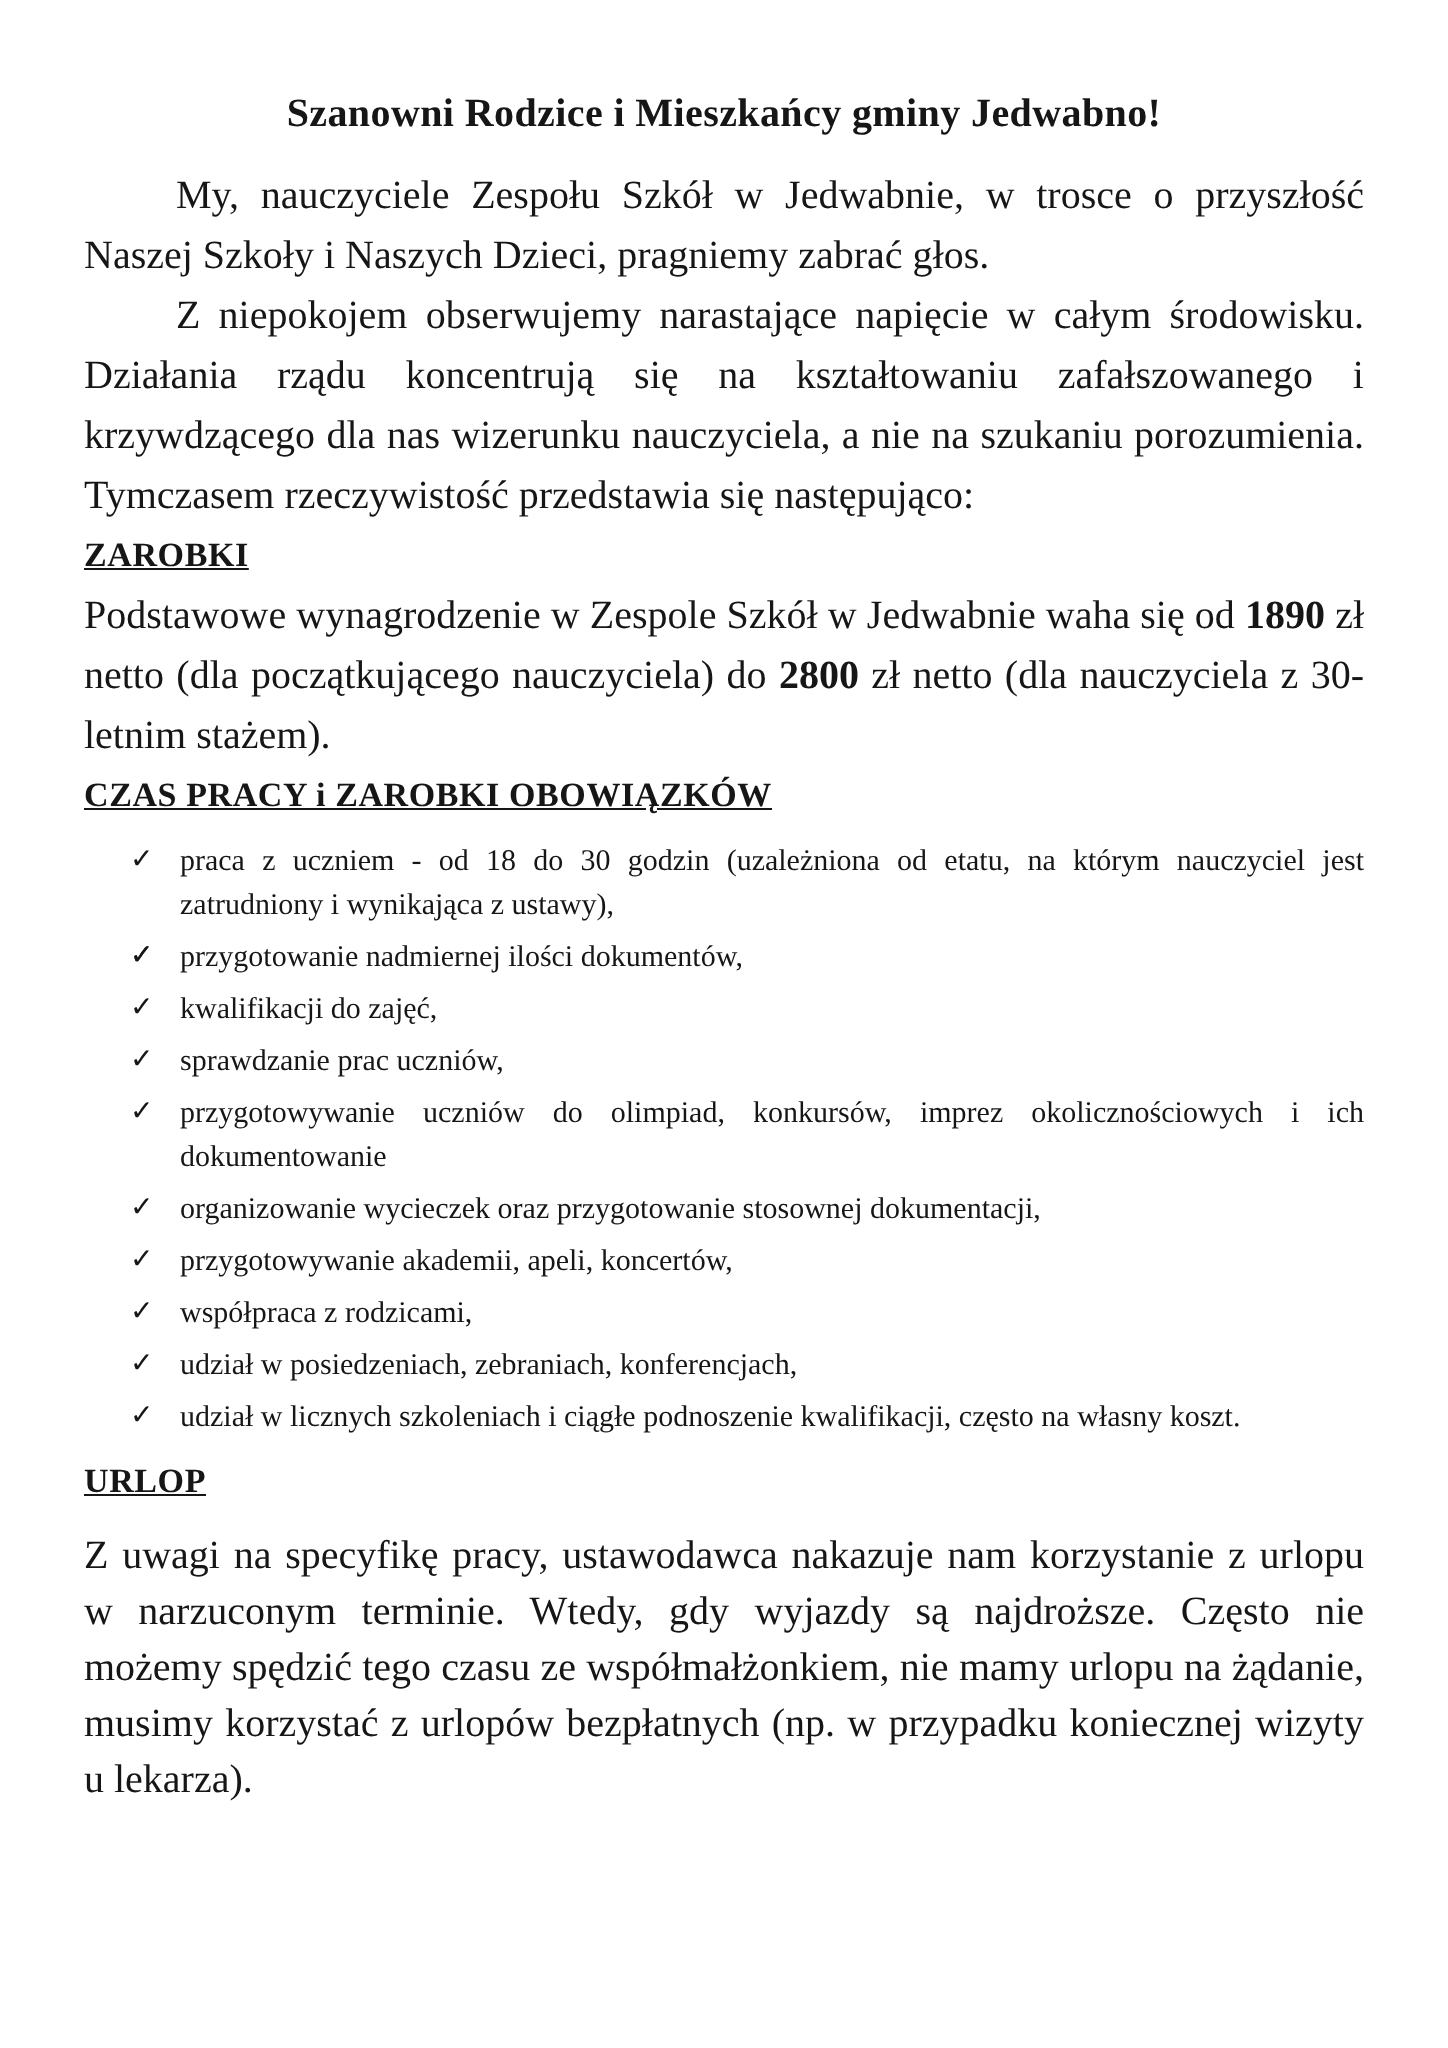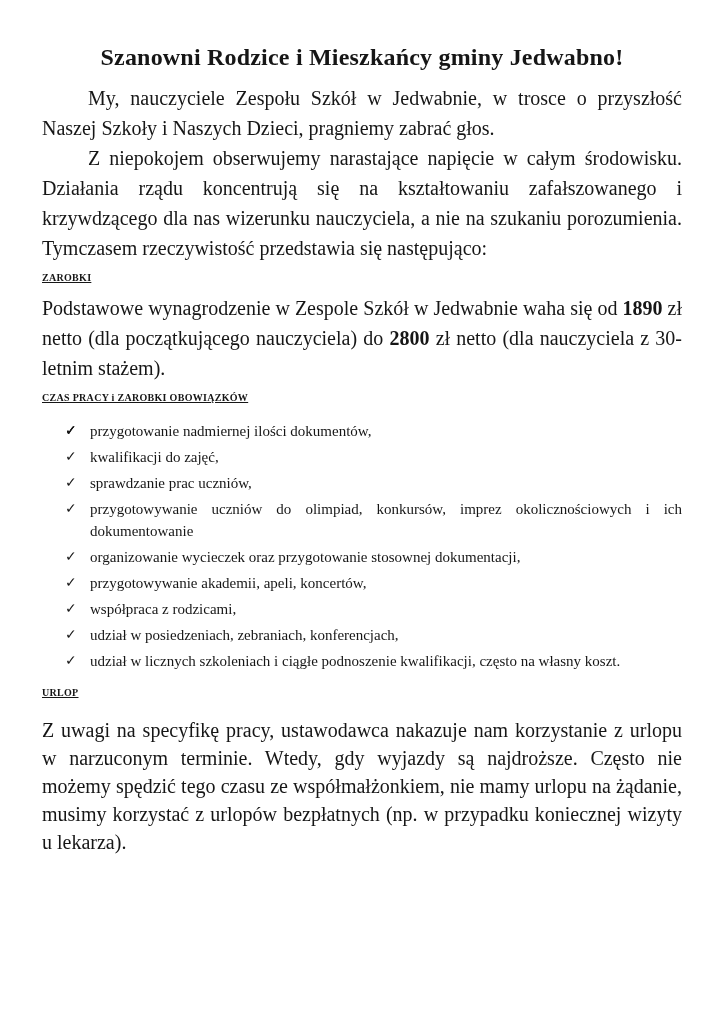--- a/index.html
+++ b/index.html
@@ -9,36 +9,36 @@
     width: 724px;
     height: 1024px;
     background: #ffffff;
     padding: 40px 42px 0 42px;
     font-family: "Liberation Serif", "DejaVu Serif", serif;
     color: #161616;
     overflow: hidden;
   }
   .doc-title {
     text-align: center;
-    font-size: 24px;
+    font-size: 20px;
     font-weight: bold;
     line-height: 23px;
     margin: 6px 0 14px 0;
     letter-spacing: 0.2px;
   }
   .para {
     font-size: 20px;
     line-height: 30px;
     text-align: justify;
     margin: 0;
   }
   .para.first-indent { text-indent: 46px; }
   .para.tiny-indent { text-indent: 5px; }
   .section-heading {
-    font-size: 10px;
+    font-size: 17px;
     font-weight: bold;
     line-height: 30px;
     margin: 0;
     letter-spacing: 0.3px;
   }
   .section-heading .underlined { text-decoration: underline; }
   .bold { font-weight: bold; }
   ul.checklist {
     list-style: none;
     margin: 7px 0 0 0;
@@ -74,21 +74,21 @@
   <p class="para first-indent">Z niepokojem obserwujemy narastające napięcie w całym środowisku. Działania rządu koncentrują się na kształtowaniu zafałszowanego i krzywdzącego dla nas wizerunku nauczyciela, a nie na szukaniu porozumienia. Tymczasem rzeczywistość przedstawia się następująco:</p>
 
   <h2 class="section-heading"><span class="underlined">ZAROBKI</span></h2>
 
   <p class="para"><span>Podstawowe wynagrodzenie w Zespole Szkół w Jedwabnie waha się od </span><span class="bold">1890</span><span> zł netto (dla początkującego nauczyciela) do </span><span class="bold">2800</span><span> zł netto (dla nauczyciela z 30-letnim stażem).</span></p>
 
   <h2 class="section-heading"><span class="underlined">CZAS PRACY i ZAROBKI OBOWIĄZKÓW</span></h2>
 
 
   <ul class="checklist">
-    <li><span class="checkmark">✓</span></li>
+    <li><span class="checkmark">✓</span><span>praca z uczniem - od 18 do 30 godzin (uzależniona od etatu, na którym nauczyciel jest zatrudniony i wynikająca z ustawy),</span></li>
     <li><span class="checkmark">✓</span></li>
     <li><span class="checkmark">✓</span><span>przygotowanie nadmiernej ilości dokumentów,</span></li>
     <li><span class="checkmark">✓</span><span>kwalifikacji do zajęć,</span></li>
     <li><span class="checkmark">✓</span><span>sprawdzanie prac uczniów,</span></li>
     <li><span class="checkmark">✓</span><span>przygotowywanie uczniów do olimpiad, konkursów, imprez okolicznościowych i ich dokumentowanie</span></li>
     <li><span class="checkmark">✓</span><span>organizowanie wycieczek oraz przygotowanie stosownej dokumentacji,</span></li>
     <li><span class="checkmark">✓</span><span>przygotowywanie akademii, apeli, koncertów,</span></li>
     <li><span class="checkmark">✓</span><span>współpraca z rodzicami,</span></li>
     <li><span class="checkmark">✓</span><span>udział w posiedzeniach, zebraniach, konferencjach,</span></li>
     <li><span class="checkmark">✓</span><span>udział w licznych szkoleniach i ciągłe podnoszenie kwalifikacji, często na własny koszt.</span></li>

